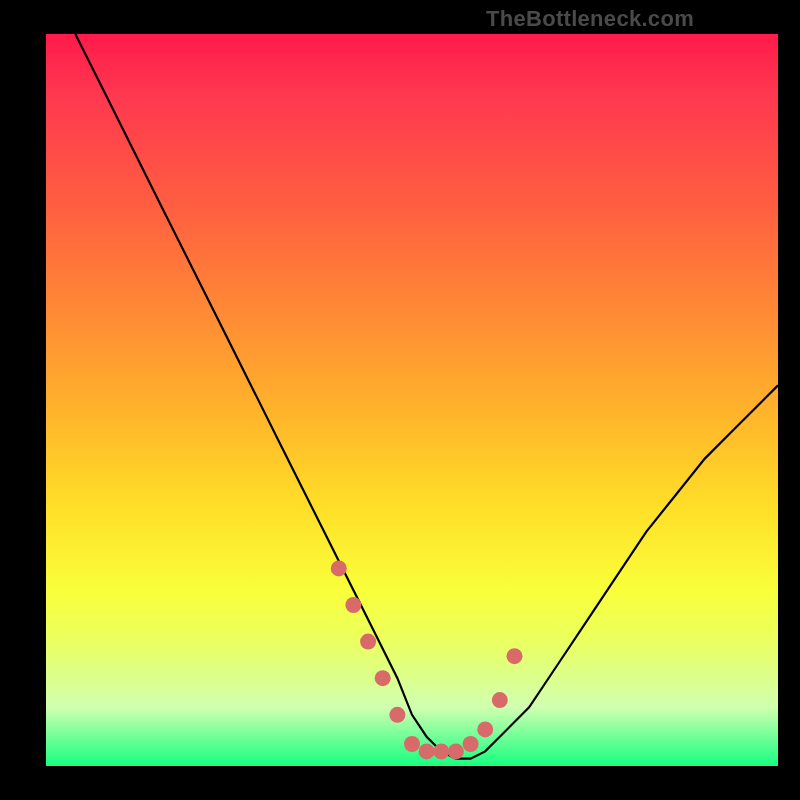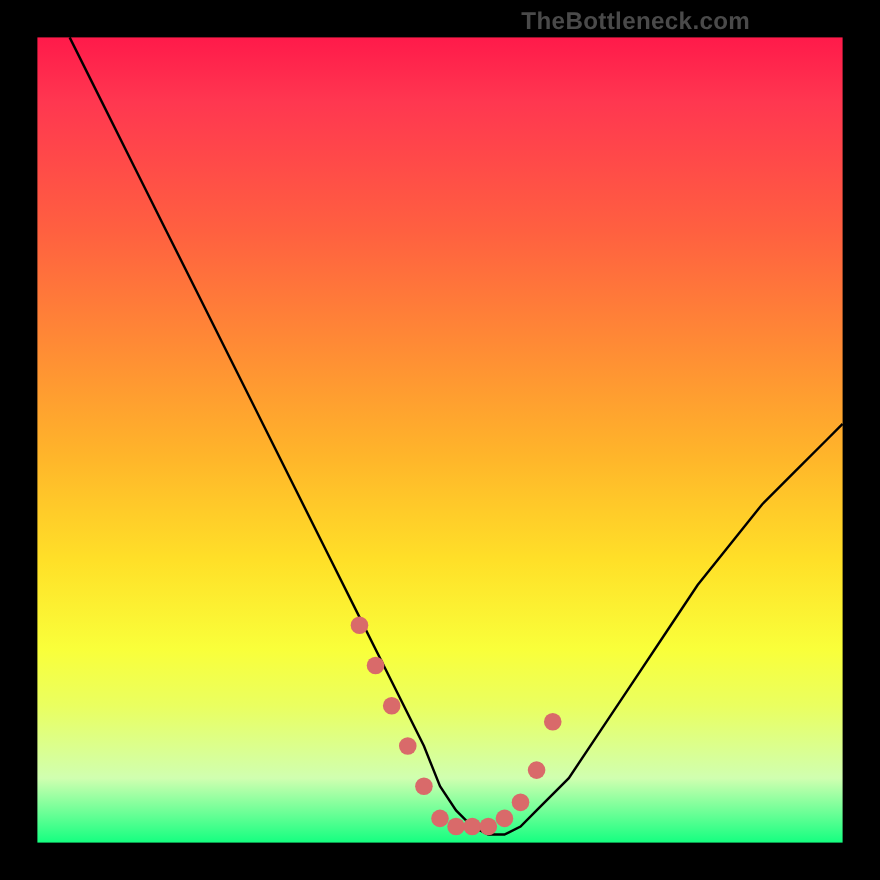--- a/index.html
+++ b/index.html
@@ -9,20 +9,21 @@
     height: 800px;
     background: #000;
     font-family: Arial, sans-serif;
     overflow: hidden;
   }
   .frame {
     position: relative;
     width: 700px;
     height: 800px;
     background: #000;
+    margin-left: 12px;
   }
   .plot-area {
     position: absolute;
     left: 34px;
     top: 34px;
     width: 732px;
     height: 732px;
     background: linear-gradient(to bottom,
       #ff1a4a 0%,
       #ff3750 8%,

